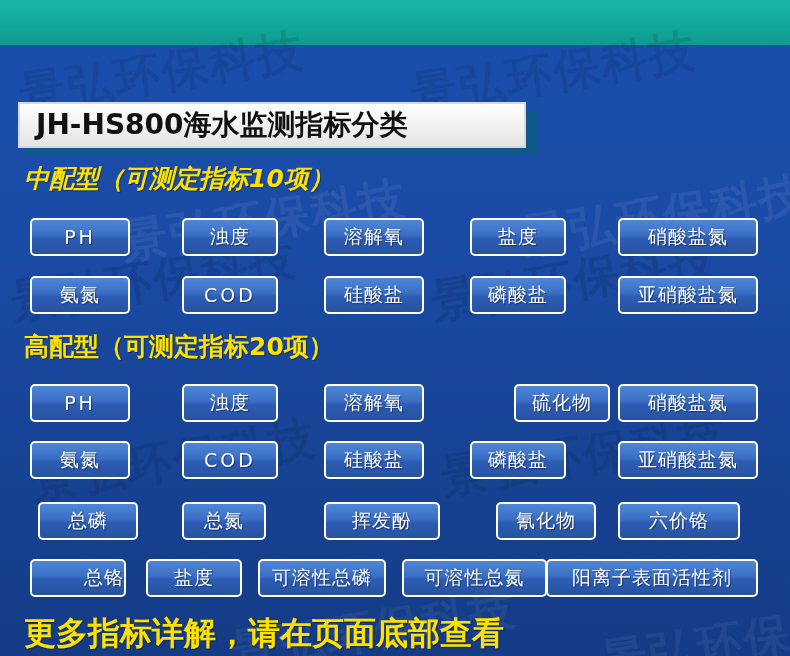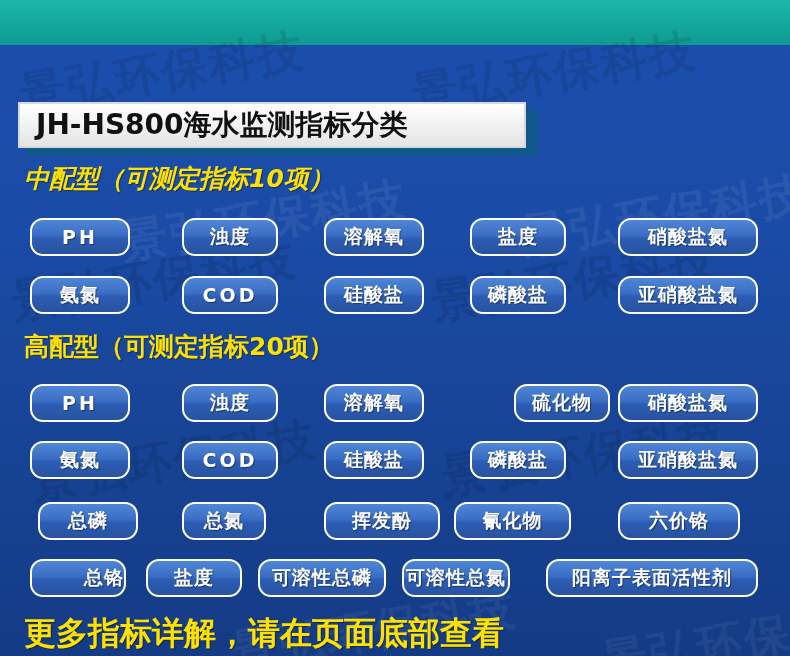--- a/index.html
+++ b/index.html
@@ -120,29 +120,29 @@
     text-shadow: 1px 1px 1px rgba(0,0,0,0.35);
     white-space: nowrap;
   }
 
   
   .chip {
     position: absolute;
     height: 38px;
     box-sizing: border-box;
     border: 2px solid #ffffff;
-    border-radius: 13px;
+    border-radius: 5px;
     background: linear-gradient(180deg, #4f86d6 0%, #3a6ec4 45%, #2d5cb4 55%, #27539f 100%);
     display: flex;
     align-items: center;
     justify-content: center;
     color: #ffffff;
     font-family: "DejaVu Sans", "Liberation Sans", sans-serif;
     font-size: 19px;
-    font-weight: bold;
+    font-weight: normal;
     letter-spacing: 1px;
     text-shadow: 1px 1px 1px rgba(0,0,0,0.4);
     white-space: nowrap;
   }
   .chip.latin { letter-spacing: 3px; }
 </style>
 </head>
 <body>
 
 <div id="page">
@@ -235,36 +235,36 @@
       </div>
       <div class="chip" style="left: 38px; top: 502px; width: 100px;">
         <span>总磷</span>
       </div>
       <div class="chip" style="left: 182px; top: 502px; width: 84px;">
         <span>总氮</span>
       </div>
       <div class="chip" style="left: 324px; top: 502px; width: 116px;">
         <span>挥发酚</span>
       </div>
-      <div class="chip" style="left: 454px; top: 502px; width: 117px;">
+      <div class="chip" style="left: 496px; top: 502px; width: 100px;">
         <span>氰化物</span>
       </div>
       <div class="chip" style="left: 618px; top: 502px; width: 122px; justify-content: center;">
         <span>六价铬</span>
       </div>
       <div class="chip" style="left: 30px; top: 559px; width: 96px; justify-content: flex-end;">
         <span>总铬</span>
       </div>
       <div class="chip" style="left: 146px; top: 559px; width: 96px;">
         <span>盐度</span>
       </div>
       <div class="chip" style="left: 258px; top: 559px; width: 128px;">
         <span>可溶性总磷</span>
       </div>
-      <div class="chip" style="left: 402px; top: 559px; width: 108px;">
+      <div class="chip" style="left: 402px; top: 559px; width: 145px;">
         <span>可溶性总氮</span>
       </div>
       <div class="chip" style="left: 546px; top: 559px; width: 212px;">
         <span>阳离子表面活性剂</span>
       </div>
     </div>
 
   <div class="footer-note">更多指标详解，请在页面底部查看</div>
 
 </div>

